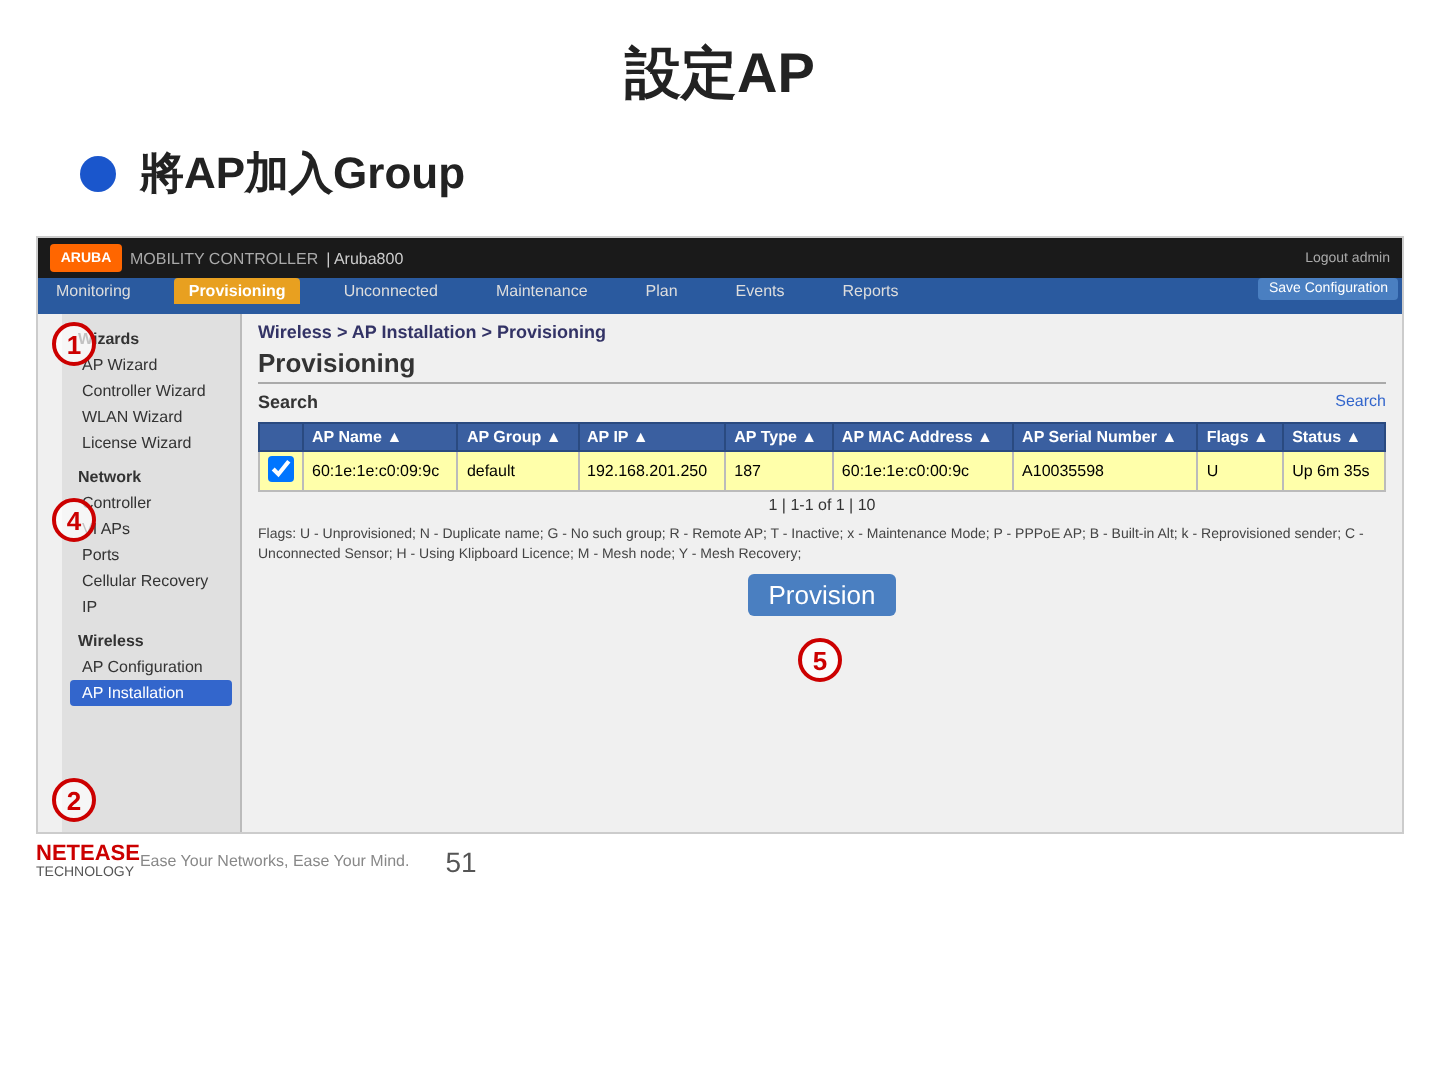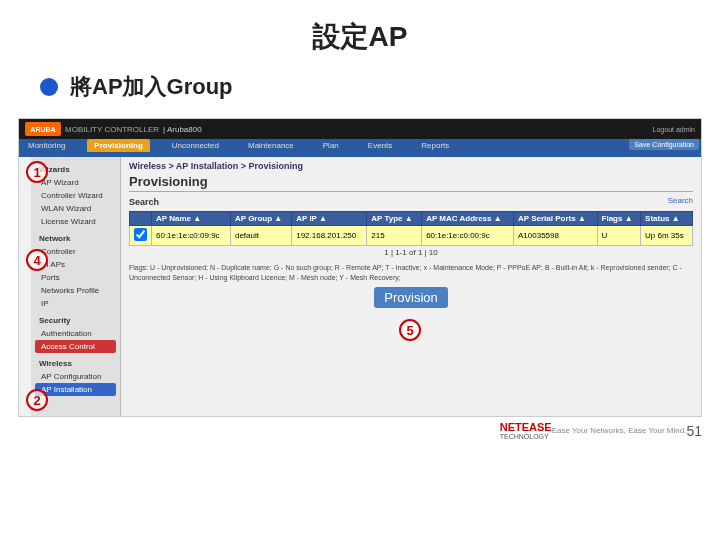--- a/index.html
+++ b/index.html
@@ -269,39 +269,40 @@
       display: flex;
       align-items: center;
       justify-content: center;
       background: rgba(255,255,255,0.7);
     }
 
     
     .bottom-area {
       display: flex;
       align-items: center;
-      justify-content: flex-end;
-      padding: 4px 18px 0 8px;
+      justify-content: flex-start;
+      padding: 4px 18px 0 18px;
     }
     .netease-logo {
       font-size: 11px;
       font-weight: bold;
       color: #cc0000;
     }
     .netease-sub {
       font-size: 7px;
       color: #555;
     }
     .slogan {
       font-size: 8px;
       color: #888;
     }
     .page-number {
       font-size: 14px;
       color: #555;
+      margin-left: 18px;
     }
 
     .search-right {
       float: right;
       font-size: 8px;
       color: #3366cc;
       cursor: pointer;
     }
     .checkbox-cell {
       width: 12px;
@@ -348,27 +349,22 @@
           <div class="sidebar-item">AP Wizard</div>
           <div class="sidebar-item">Controller Wizard</div>
           <div class="sidebar-item">WLAN Wizard</div>
           <div class="sidebar-item">License Wizard</div>
         </div>
         <div class="sidebar-section">
           <div class="sidebar-section-title">Network</div>
           <div class="sidebar-item">Controller</div>
           <div class="sidebar-item">VI APs</div>
           <div class="sidebar-item">Ports</div>
-          <div class="sidebar-item">Networks Profile</div>
+          <div class="sidebar-item">Cellular Recovery</div>
           <div class="sidebar-item">IP</div>
-        </div>
-        <div class="sidebar-section">
-          <div class="sidebar-section-title">Security</div>
-          <div class="sidebar-item">Authentication</div>
-          <div class="sidebar-item highlighted">Access Control</div>
         </div>
         <div class="sidebar-section">
           <div class="sidebar-section-title">Wireless</div>
           <div class="sidebar-item">AP Configuration</div>
           <div class="sidebar-item active">AP Installation</div>
         </div>
       </div>
 
       <div class="content-panel">
         <div class="breadcrumb">Wireless &gt; AP Installation &gt; Provisioning</div>
@@ -381,32 +377,32 @@
 
         <table class="ap-table">
           <thead>
             <tr>
               <th class="checkbox-cell"></th>
               <th>AP Name ▲</th>
               <th>AP Group ▲</th>
               <th>AP IP ▲</th>
               <th>AP Type ▲</th>
               <th>AP MAC Address ▲</th>
-              <th>AP Serial Ports ▲</th>
+              <th>AP Serial Number ▲</th>
               <th>Flags ▲</th>
               <th>Status ▲</th>
             </tr>
           </thead>
           <tbody>
             <tr class="highlighted-row">
               <td class="checkbox-cell"><input type="checkbox" checked="" style=""></td>
               <td>60:1e:1e:c0:09:9c</td>
               <td>default</td>
               <td>192.168.201.250</td>
-              <td>215</td>
+              <td>187</td>
               <td>60:1e:1e:c0:00:9c</td>
               <td>A10035598</td>
               <td>U</td>
               <td>Up 6m 35s</td>
             </tr>
           </tbody>
         </table>
 
         <div class="pagination">1 | 1-1 of 1 | 10</div>
 

